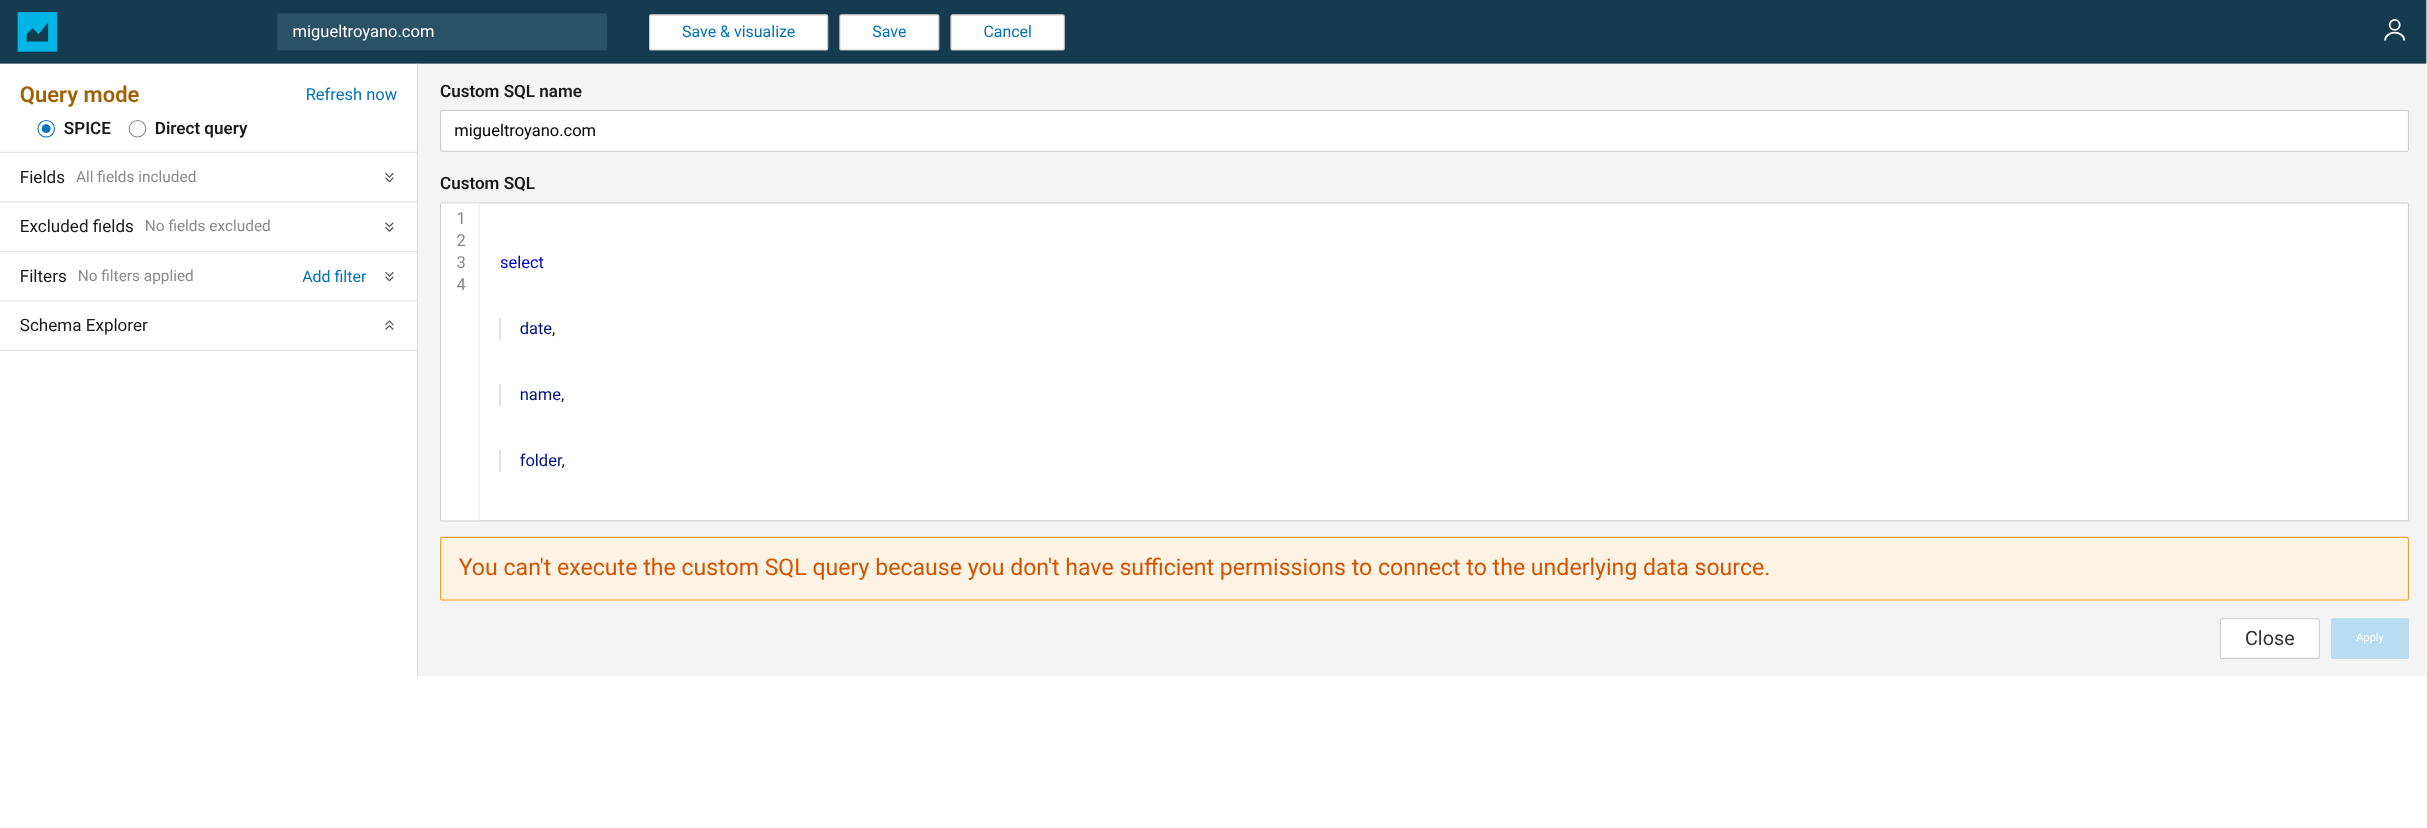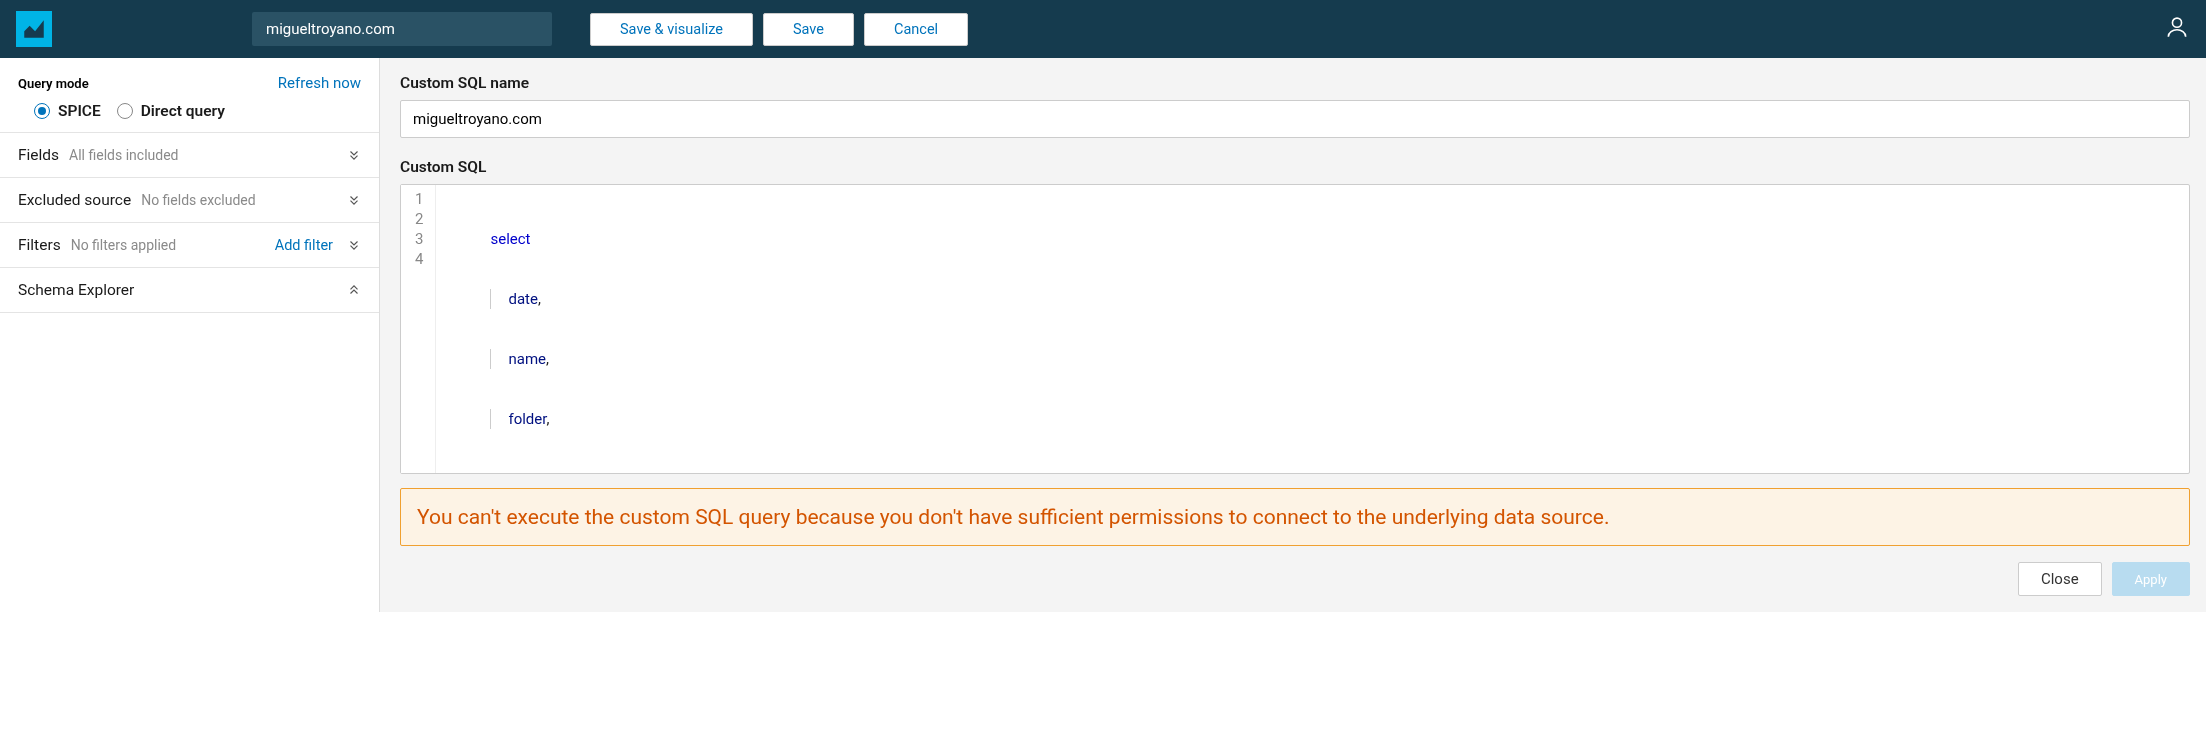--- a/index.html
+++ b/index.html
@@ -52,21 +52,21 @@
 .query-mode-section {
   padding: 16px 18px 12px 18px;
   border-bottom: 1px solid #e4e4e4;
 }
 .query-mode-head {
   display: flex;
   justify-content: space-between;
   align-items: center;
   margin-bottom: 10px;
 }
-.query-mode-title { font-size: 13px; font-weight: 600; color: #000000; }
+.query-mode-title { font-size: 20px; font-weight: 600; color: #a16207; }
 .refresh-link { color: #0073bb; font-size: 15px; cursor: pointer; }
 .radio-row { display: flex; gap: 16px; align-items: center; margin-left: 16px; }
 .radio-opt { display: flex; align-items: center; gap: 8px; cursor: pointer; }
 .radio-outer {
   width: 16px; height: 16px; border: 1.5px solid #888; border-radius: 50%;
   display: flex; align-items: center; justify-content: center;
 }
 .radio-outer.checked { border-color: #0073bb; }
 .radio-inner { width: 8px; height: 8px; background: #0073bb; border-radius: 50%; }
 .radio-label { font-size: 15.5px; font-weight: 600; color: #1a1a1a; }
@@ -126,46 +126,46 @@
 }
 .code .kw { color: #0000cc; }
 .code .id { color: #001080; }
 .code .indent-line {
   display: inline-block;
   border-left: 1px solid #ccc;
   height: 20px;
   vertical-align: top;
   padding-left: 17px;
 }
-.code-line { height: 20px; margin-left: 36px; }
+.code-line { height: 20px; }
 .alert {
   background: #fdf3e5;
   border: 1px solid #f0a030;
   border-radius: 2px;
   padding: 13px 16px;
   color: #d35400;
   font-size: 21px;
   line-height: 1.45;
   margin-bottom: 16px;
 }
 .footer-buttons { display: flex; justify-content: flex-end; gap: 10px; }
 .btn-close {
   background: #fff;
   border: 1px solid #ccc;
   color: #333;
-  font-size: 15px;
+  font-size: 18px;
   padding: 7px 22px;
   border-radius: 2px;
   cursor: pointer;
 }
 .btn-apply {
   background: #b8dcf0;
   border: 1px solid #b8dcf0;
   color: #fff;
-  font-size: 13px;
+  font-size: 10px;
   padding: 7px 22px;
   border-radius: 2px;
   cursor: not-allowed;
 }
 </style>
 </head>
 <body>
 
 <div class="header">
   <div class="logo">
@@ -218,21 +218,21 @@
             <svg viewBox="0 0 24 24">
               <polyline points="6 6 12 12 18 6"></polyline>
               <polyline points="6 13 12 19 18 13"></polyline>
             </svg>
           </span>
       </div>
     </div>
 
     <div class="panel-row">
       <div class="panel-left">
-        <span class="panel-title">Excluded source</span>
+        <span class="panel-title">Excluded fields</span>
         <span class="panel-sub">No fields excluded</span>
       </div>
       <div class="panel-right">
         <span class="chevrons">
             <svg viewBox="0 0 24 24">
               <polyline points="6 6 12 12 18 6"></polyline>
               <polyline points="6 13 12 19 18 13"></polyline>
             </svg>
           </span>
       </div>

